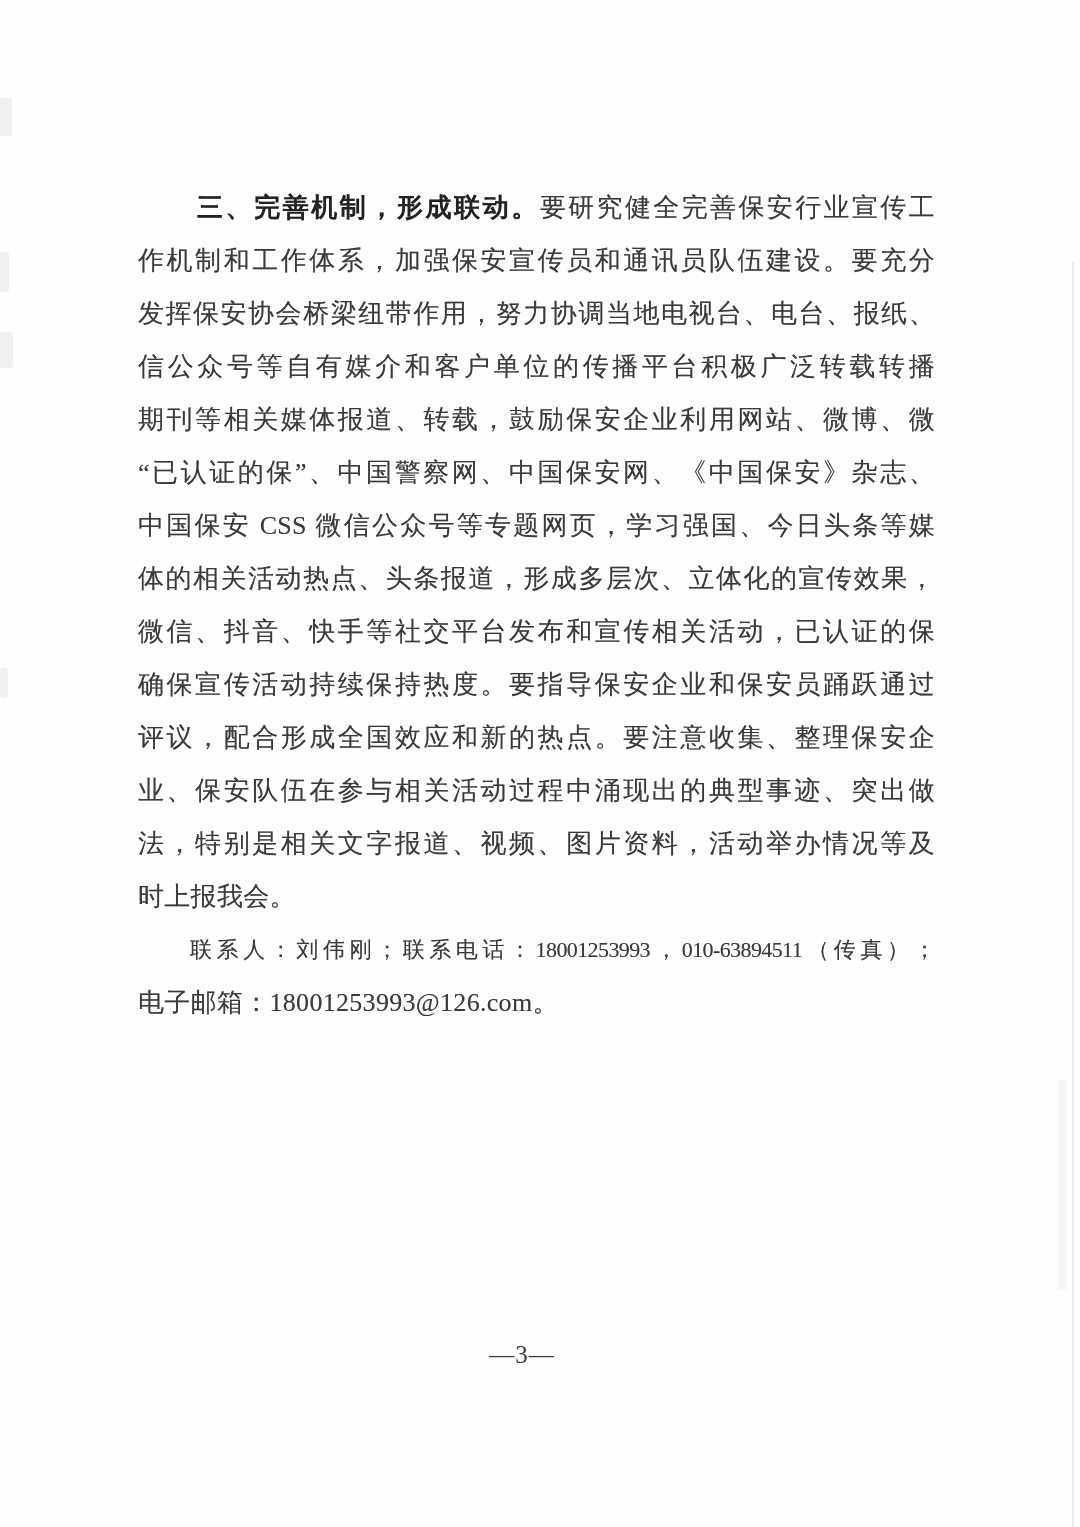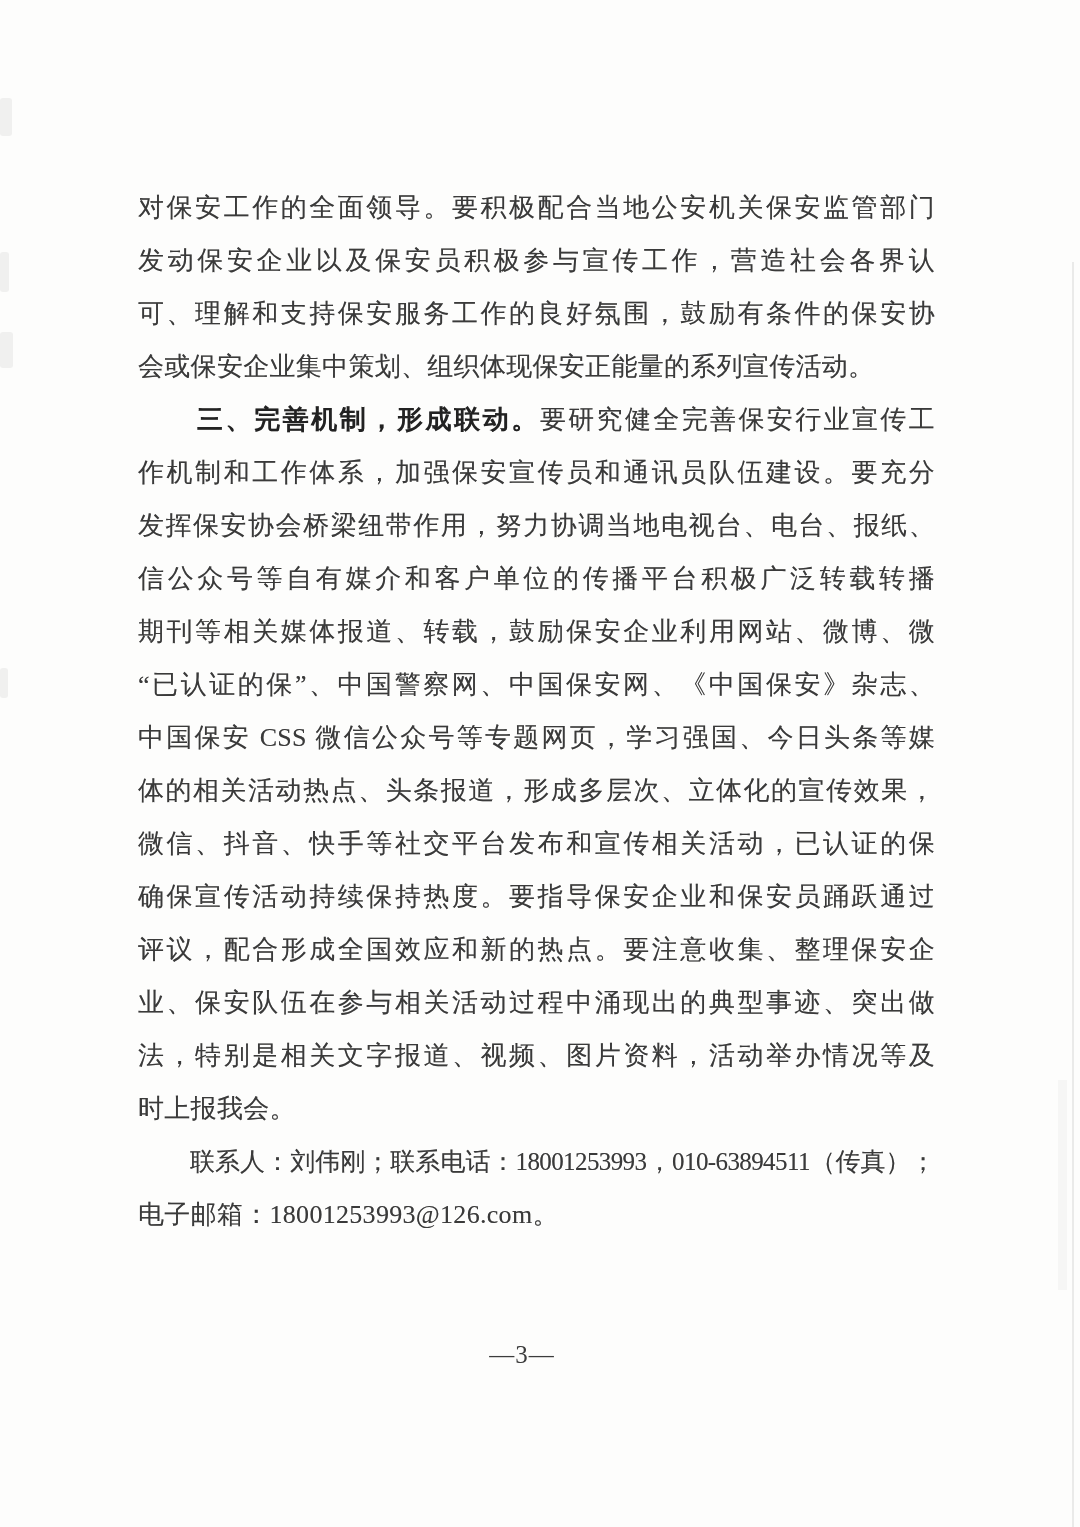--- a/index.html
+++ b/index.html
@@ -33,21 +33,21 @@
   }
   .justify {
     text-align: justify;
     text-align-last: justify;
     text-justify: inter-character;
   }
   .indent {
     text-indent: 52px;
   }
   .tight {
-    font-size: 25px;
+    font-size: 22px;
     letter-spacing: -0.6px;
   }
   .lead-bold {
     font-family: "Liberation Sans", "DejaVu Sans", sans-serif;
     font-weight: 700;
     color: #222222;
     letter-spacing: 0.5px;
     margin-left: 7px;
   }
   .page-number {
@@ -89,26 +89,20 @@
   .smudge-3 { left: 0; top: 332px; width: 13px; height: 36px; }
   .smudge-4 { left: 0; top: 668px; width: 8px;  height: 30px; }
 </style>
 </head>
 <body>
 
 <div class="page">
 
   <div class="content">
 
-    <div class="para">
-      <div class="line justify">对保安工作的全面领导。要积极配合当地公安机关保安监管部门</div>
-      <div class="line justify">发动保安企业以及保安员积极参与宣传工作，营造社会各界认</div>
-      <div class="line justify">可、理解和支持保安服务工作的良好氛围，鼓励有条件的保安协</div>
-      <div class="line">会或保安企业集中策划、组织体现保安正能量的系列宣传活动。</div>
-    </div>
 
     <div class="para">
       <div class="line justify indent">
         <span class="lead-bold">三、完善机制，形成联动。</span><span>要研究健全完善保安行业宣传工</span>
       </div>
       <div class="line justify">作机制和工作体系，加强保安宣传员和通讯员队伍建设。要充分</div>
       <div class="line justify">发挥保安协会桥梁纽带作用，努力协调当地电视台、电台、报纸、</div>
       <div class="line justify">信公众号等自有媒介和客户单位的传播平台积极广泛转载转播</div>
       <div class="line justify">期刊等相关媒体报道、转载，鼓励保安企业利用网站、微博、微</div>
       <div class="line justify">“已认证的保”、中国警察网、中国保安网、《中国保安》杂志、</div>

